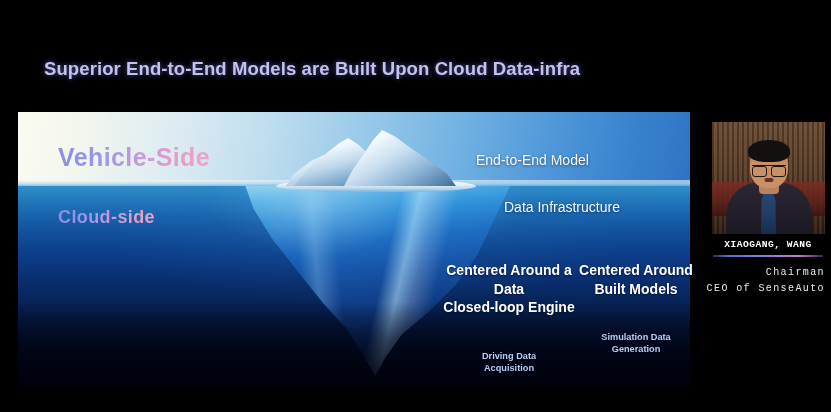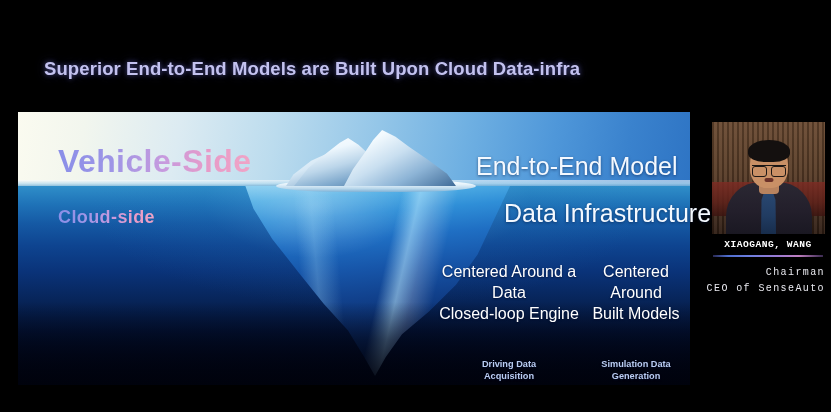--- a/index.html
+++ b/index.html
@@ -102,35 +102,35 @@
     background:linear-gradient(180deg, rgba(0,4,20,0) 0%, rgba(0,3,16,.55) 45%, rgba(0,2,12,.95) 100%);
   }
 
   
   .grad-label{
     position:absolute; font-weight:bold; white-space:nowrap;
     background:linear-gradient(90deg,#8a8fe8 0%,#9e95e6 28%,#c79ade 55%,#e79bc8 78%,#f0a4c6 100%);
     -webkit-background-clip:text; background-clip:text; color:transparent;
     -webkit-text-fill-color:transparent;
   }
-  #label-vehicle-side{ left:58px; top:143px; font-size:32px; letter-spacing:.4px; }
+  #label-vehicle-side{ left:58px; top:143px; font-size:25px; letter-spacing:.4px; }
   #label-cloud-side  { left:58px; top:207px; font-size:18px; letter-spacing:.4px; }
 
   .white-label{
-    position:absolute; color:#f4f9ff; font-size:25px; white-space:nowrap;
+    position:absolute; color:#f4f9ff; font-size:14px; white-space:nowrap;
     text-shadow:0 1px 3px rgba(0,20,60,.55);
     text-align:center;
   }
   #label-e2e-model{ left:476px; top:152px; }
   #label-data-infra{ left:504px; top:199px; }
 
   .col{
     position:absolute; text-align:center; white-space:pre-line; line-height:1.32;
   }
-  .col .head{ color:#ffffff; font-size:16px; font-weight:normal;
+  .col .head{ color:#ffffff; font-size:14px; font-weight:bold;
     text-shadow:0 1px 2px rgba(0,10,40,.7); }
   .col .sub { color:#b9ccf2; font-size:9.2px; font-weight:bold; margin-top:12px;
     text-shadow:0 1px 2px rgba(0,10,40,.7); }
   #col-left { left:434px; top:240px; width:150px; }
   #col-right{ left:578px; top:240px; width:116px; }
 
   
   #speaker-panel{ position:absolute; left:705px; top:115px; width:126px; height:185px;font-family:Liberation Mono, monospace; }
   #speaker-video{
     position:absolute; left:7px; top:7px; width:113px; height:112px;

